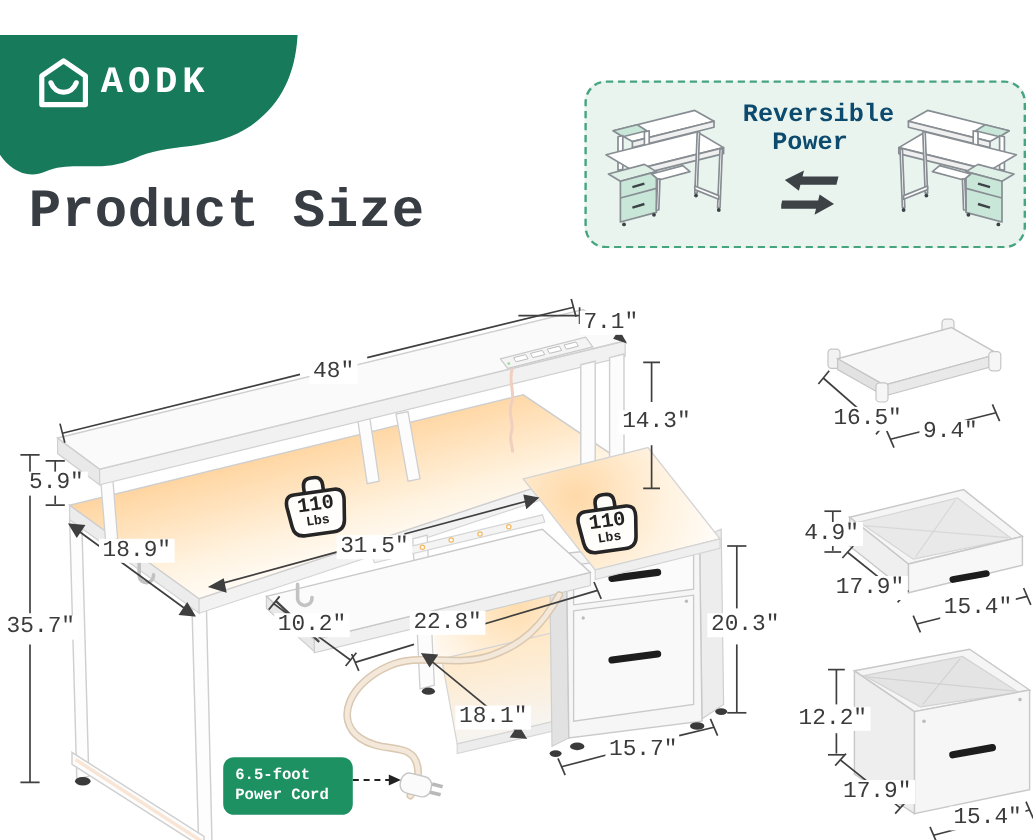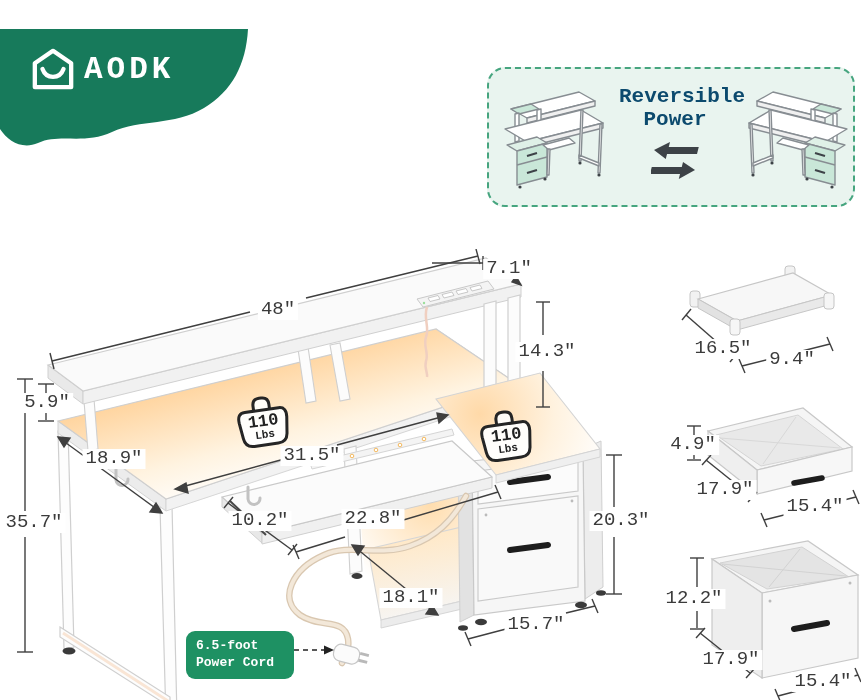--- a/index.html
+++ b/index.html
@@ -34,20 +34,21 @@
     <path d="M0,0 H248 C246,36 232,62 204,79 C174,97 140,90 112,103 C84,116 60,104 38,114 C22,121 8,112 0,100 Z" fill="#177a5b"></path>
   </svg>
   <div class="logo">
     <svg width="46" height="44" viewBox="0 0 46 46">
       <path d="M23,4 L42,17 V42 H4 V17 Z" fill="none" stroke="#fff" stroke-width="4.5" stroke-linejoin="round"></path>
       <path d="M12,23 C16,34 30,34 34,23" fill="none" stroke="#fff" stroke-width="4.5" stroke-linecap="round"></path>
     </svg>
     <span class="brand">AODK</span>
   </div>
 
+  <h1 class="title">Product Size</h1>
 
   <div class="rev-box">
     <svg class="abs" style="left:8px;top:10px" width="124" height="120" viewBox="0 0 124 120">
       <g id="mini" fill="#fff" stroke="#878d92" stroke-width="1.4" stroke-linejoin="round">
         <polygon points="14,30 82,13 98,22 30,39"></polygon>
         <polygon points="30,39 98,22 98,27 30,44" fill="#f0f0f0"></polygon>
         <polygon points="14,30 34,25 42,30 22,35" fill="#c9e7d8"></polygon>
         <polygon points="18,35 22,34 22,62 18,63"></polygon>
         <polygon points="40,31 44,30 44,58 40,59"></polygon>
         <polygon points="8,50 84,31 106,44 30,63"></polygon>

